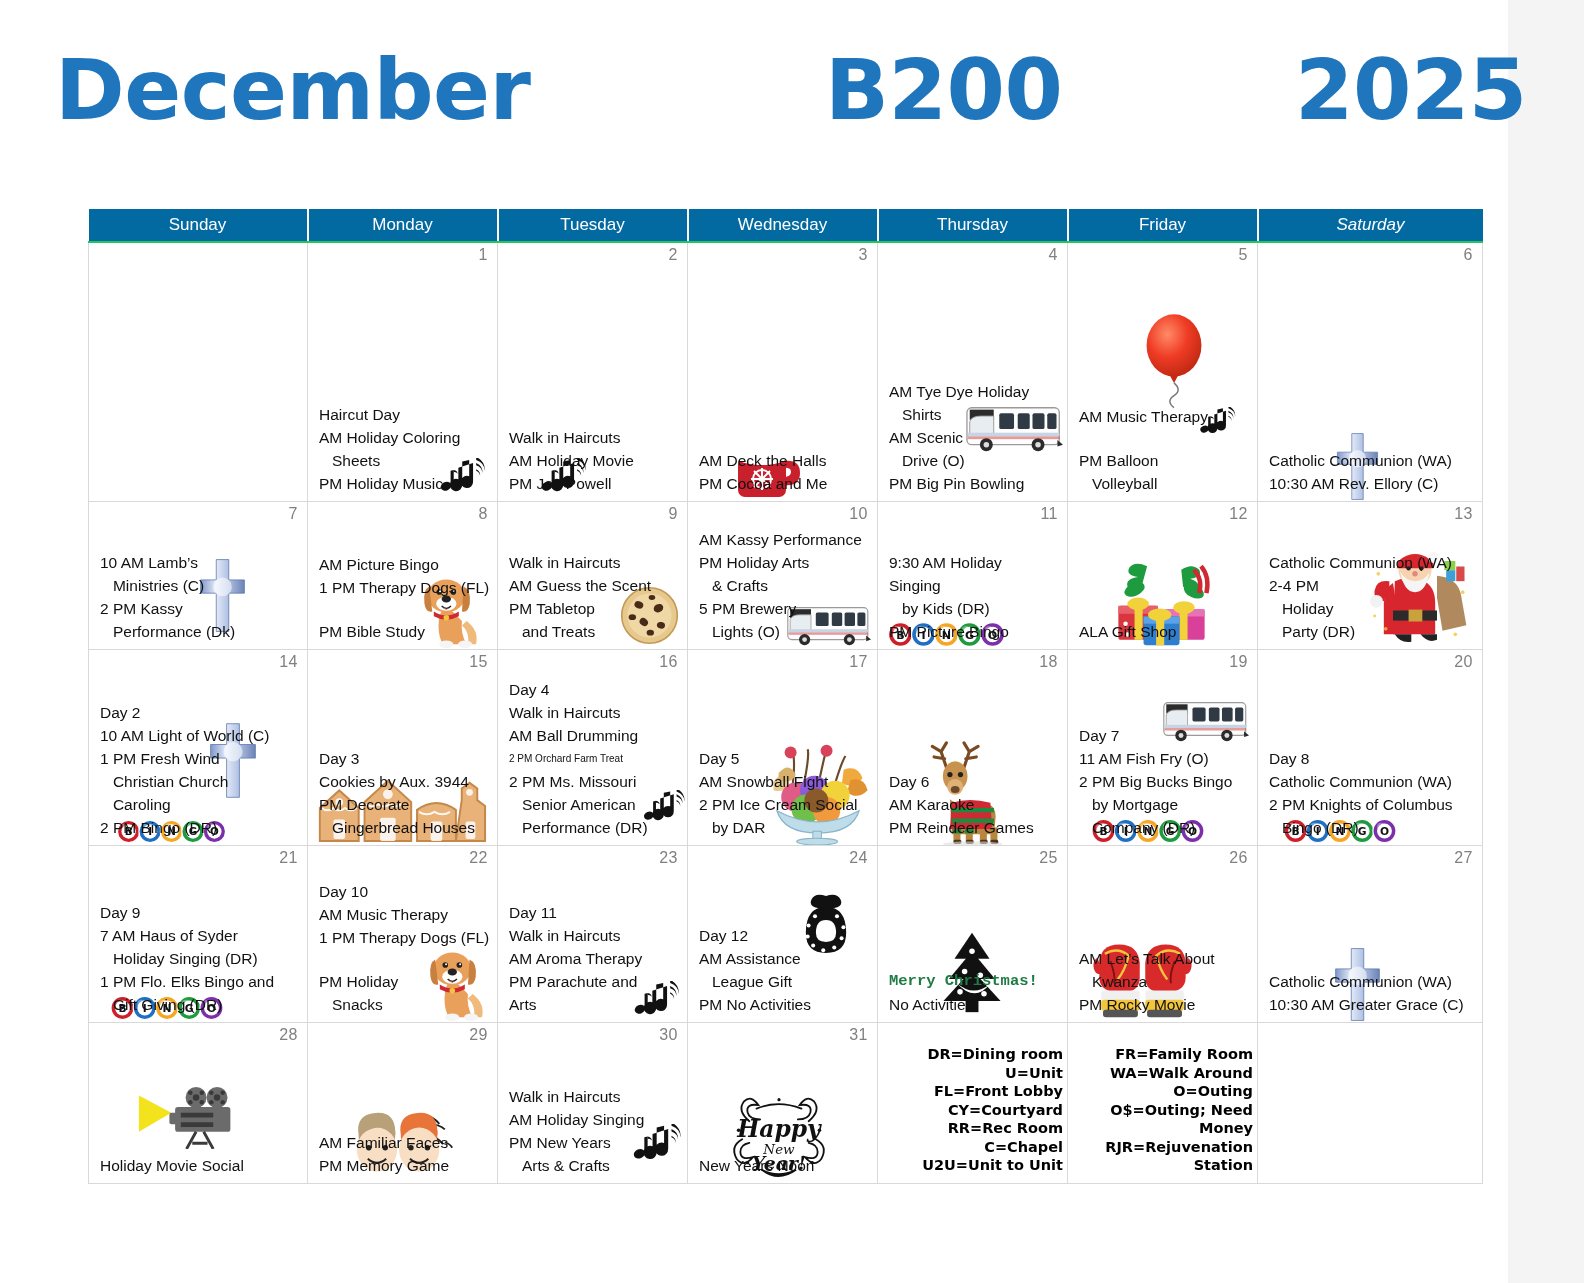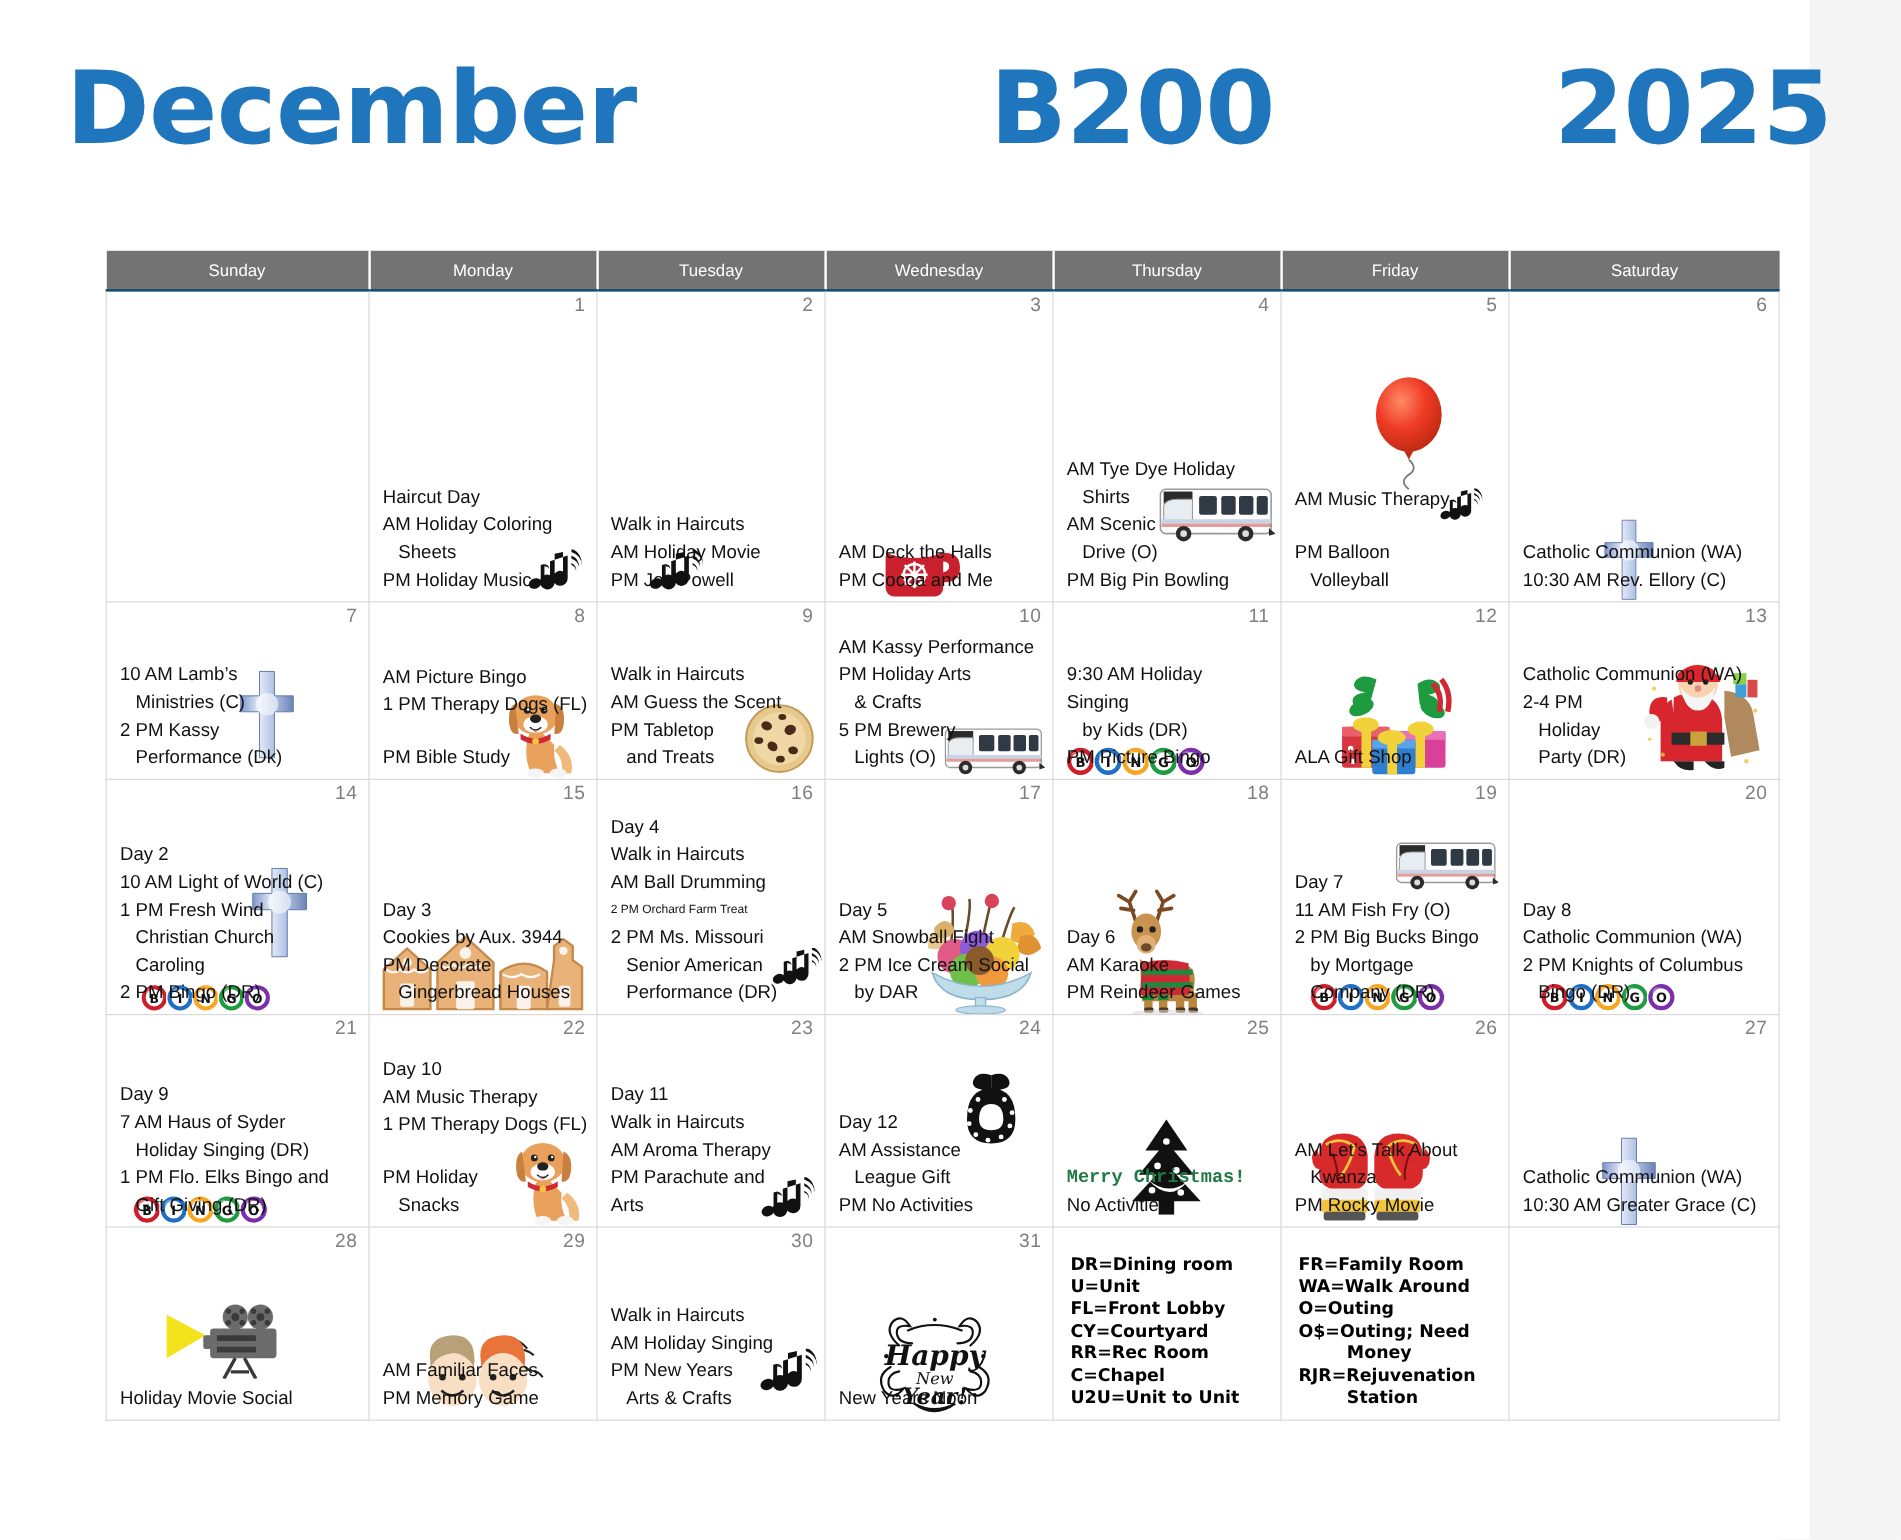--- a/index.html
+++ b/index.html
@@ -51,33 +51,33 @@
     top: 209px;
     width: 1394px;
     border-collapse: collapse;
     table-layout: fixed;
   }
   .calendar col.c-sun { width: 219px; }
   .calendar col.c-mid { width: 190px; }
   .calendar col.c-sat { width: 225px; }
 
   .calendar th {
-    background: #737373;
+    background: #0369a1;
     color: #ffffff;
     font-family: "Liberation Sans", sans-serif;
     font-weight: normal;
-    font-size: 14px;
+    font-size: 17px;
     height: 32px;
     text-align: center;
     vertical-align: middle;
     border-right: 2px solid #ffffff;
-    border-bottom: 2px solid #0c4a6e;
+    border-bottom: 2px solid #22c55e;
     padding: 0;
   }
-  .calendar th:last-child { border-right: none; }
+  .calendar th:last-child { border-right: none; font-style: italic; }
 
   .calendar td {
     border: 1px solid #d9d9d9;
     border-top: none;
     padding: 0;
     vertical-align: bottom;
     background: #ffffff;
   }
   .calendar td:first-child { border-left: 1px solid #d9d9d9; }
 
@@ -130,21 +130,21 @@
     position: absolute;
     left: 14px;
     top: 22px;
     right: 4px;
     font-family: "DejaVu Sans", sans-serif;
     font-weight: bold;
     font-size: 14.5px;
     line-height: 18.5px;
     color: #000000;
   }
-  .legend .l { display: block; white-space: pre; }
+  .legend .l { display: block; white-space: pre; text-align: right; }
 </style>
 </head>
 <body>
 
 <div class="page">
 
   <div class="titlebar">
     <div class="title-word" id="title-month">December</div>
     <div class="title-word" id="title-unit">B200</div>
     <div class="title-word" id="title-year">2025</div>

